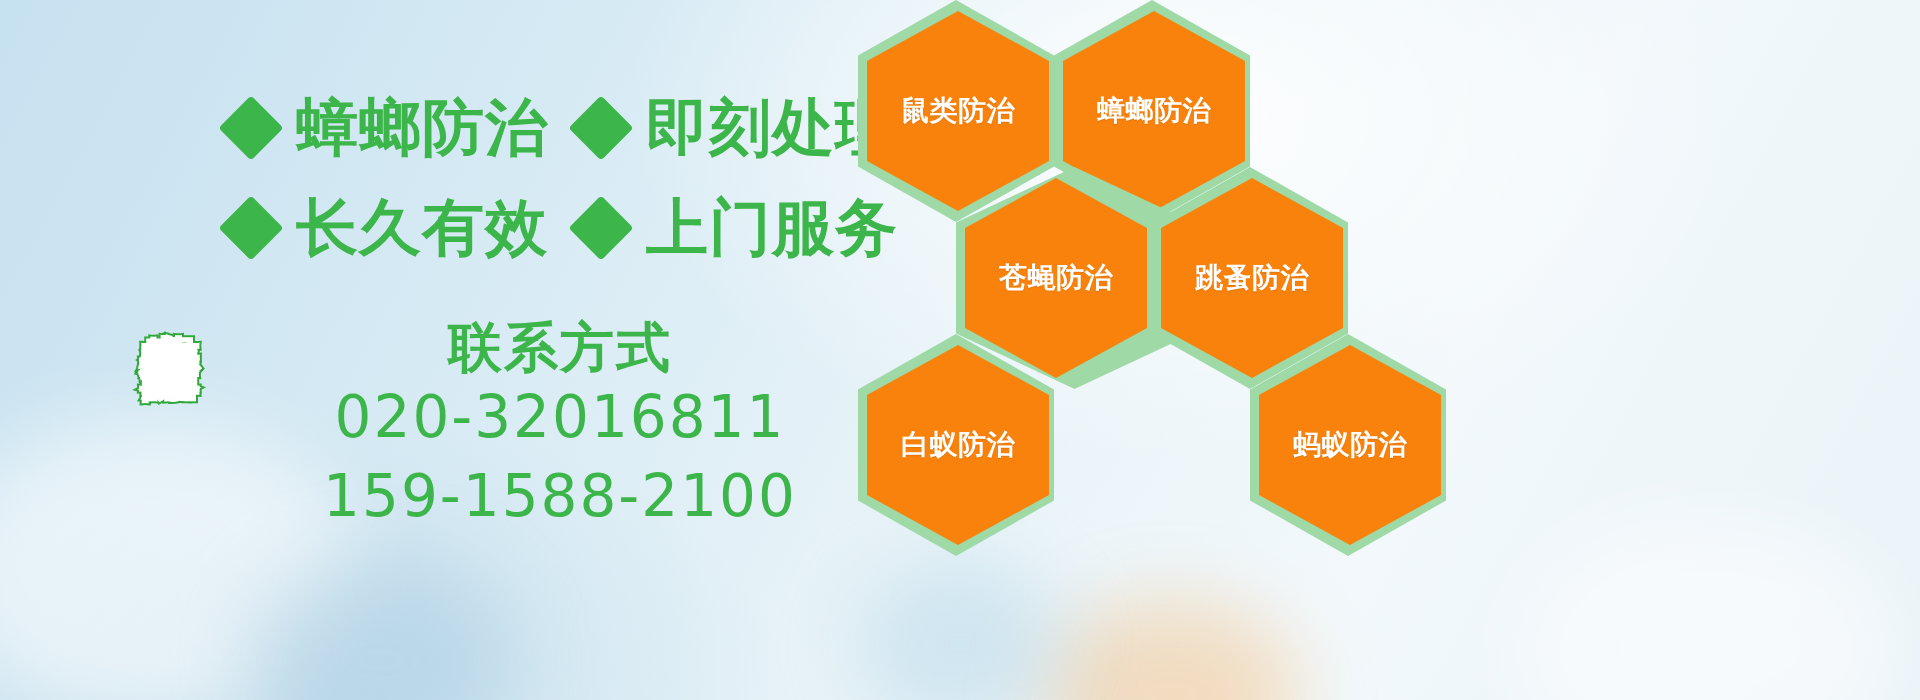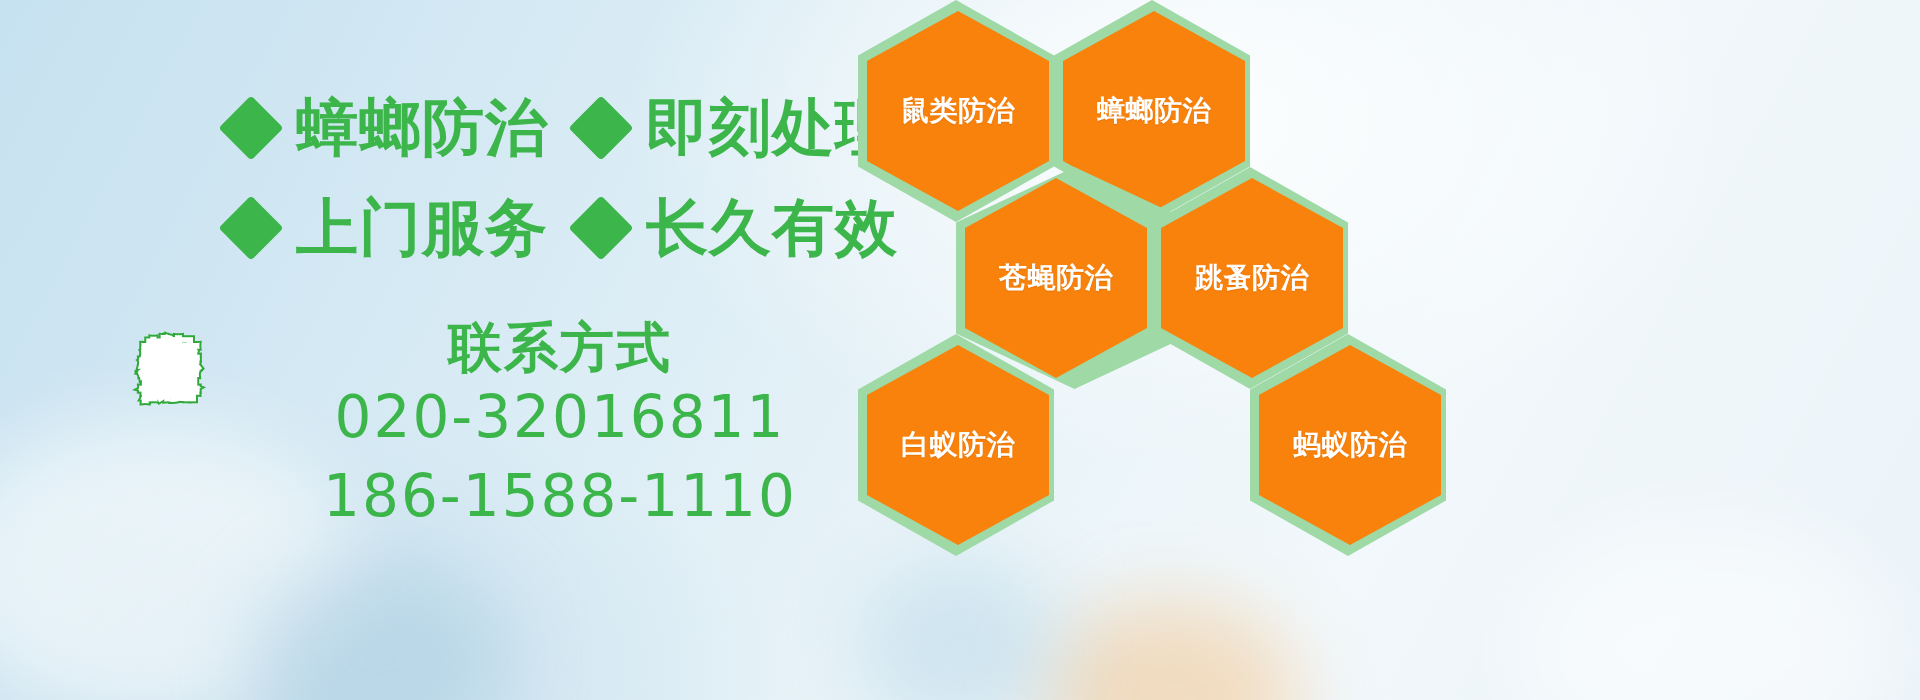--- a/index.html
+++ b/index.html
@@ -108,34 +108,34 @@
       </div>
       <div class="feat-item">
         <span class="dia"></span>
         <span class="feat-text">即刻处理</span>
       </div>
     </div>
 
     <div class="feat-row">
       <div class="feat-item">
         <span class="dia"></span>
-        <span class="feat-text">上门服务</span>
+        <span class="feat-text">长久有效</span>
       </div>
       <div class="feat-item">
         <span class="dia"></span>
-        <span class="feat-text">长久有效</span>
+        <span class="feat-text">上门服务</span>
       </div>
     </div>
 
   </div>
 
   <div id="contact">
     <div id="contact-title">联系方式</div>
     <div class="phone">020-32016811</div>
-    <div class="phone">186-1588-1110</div>
+    <div class="phone">159-1588-2100</div>
   </div>
 
   <div id="honeycomb">
 
     <div class="hex" style="left:0px;top:6px;">
       <div class="hex-inner">
         <span class="hex-label">鼠类防治</span>
       </div>
     </div>
     <div class="hex" style="left:196px;top:6px;">

